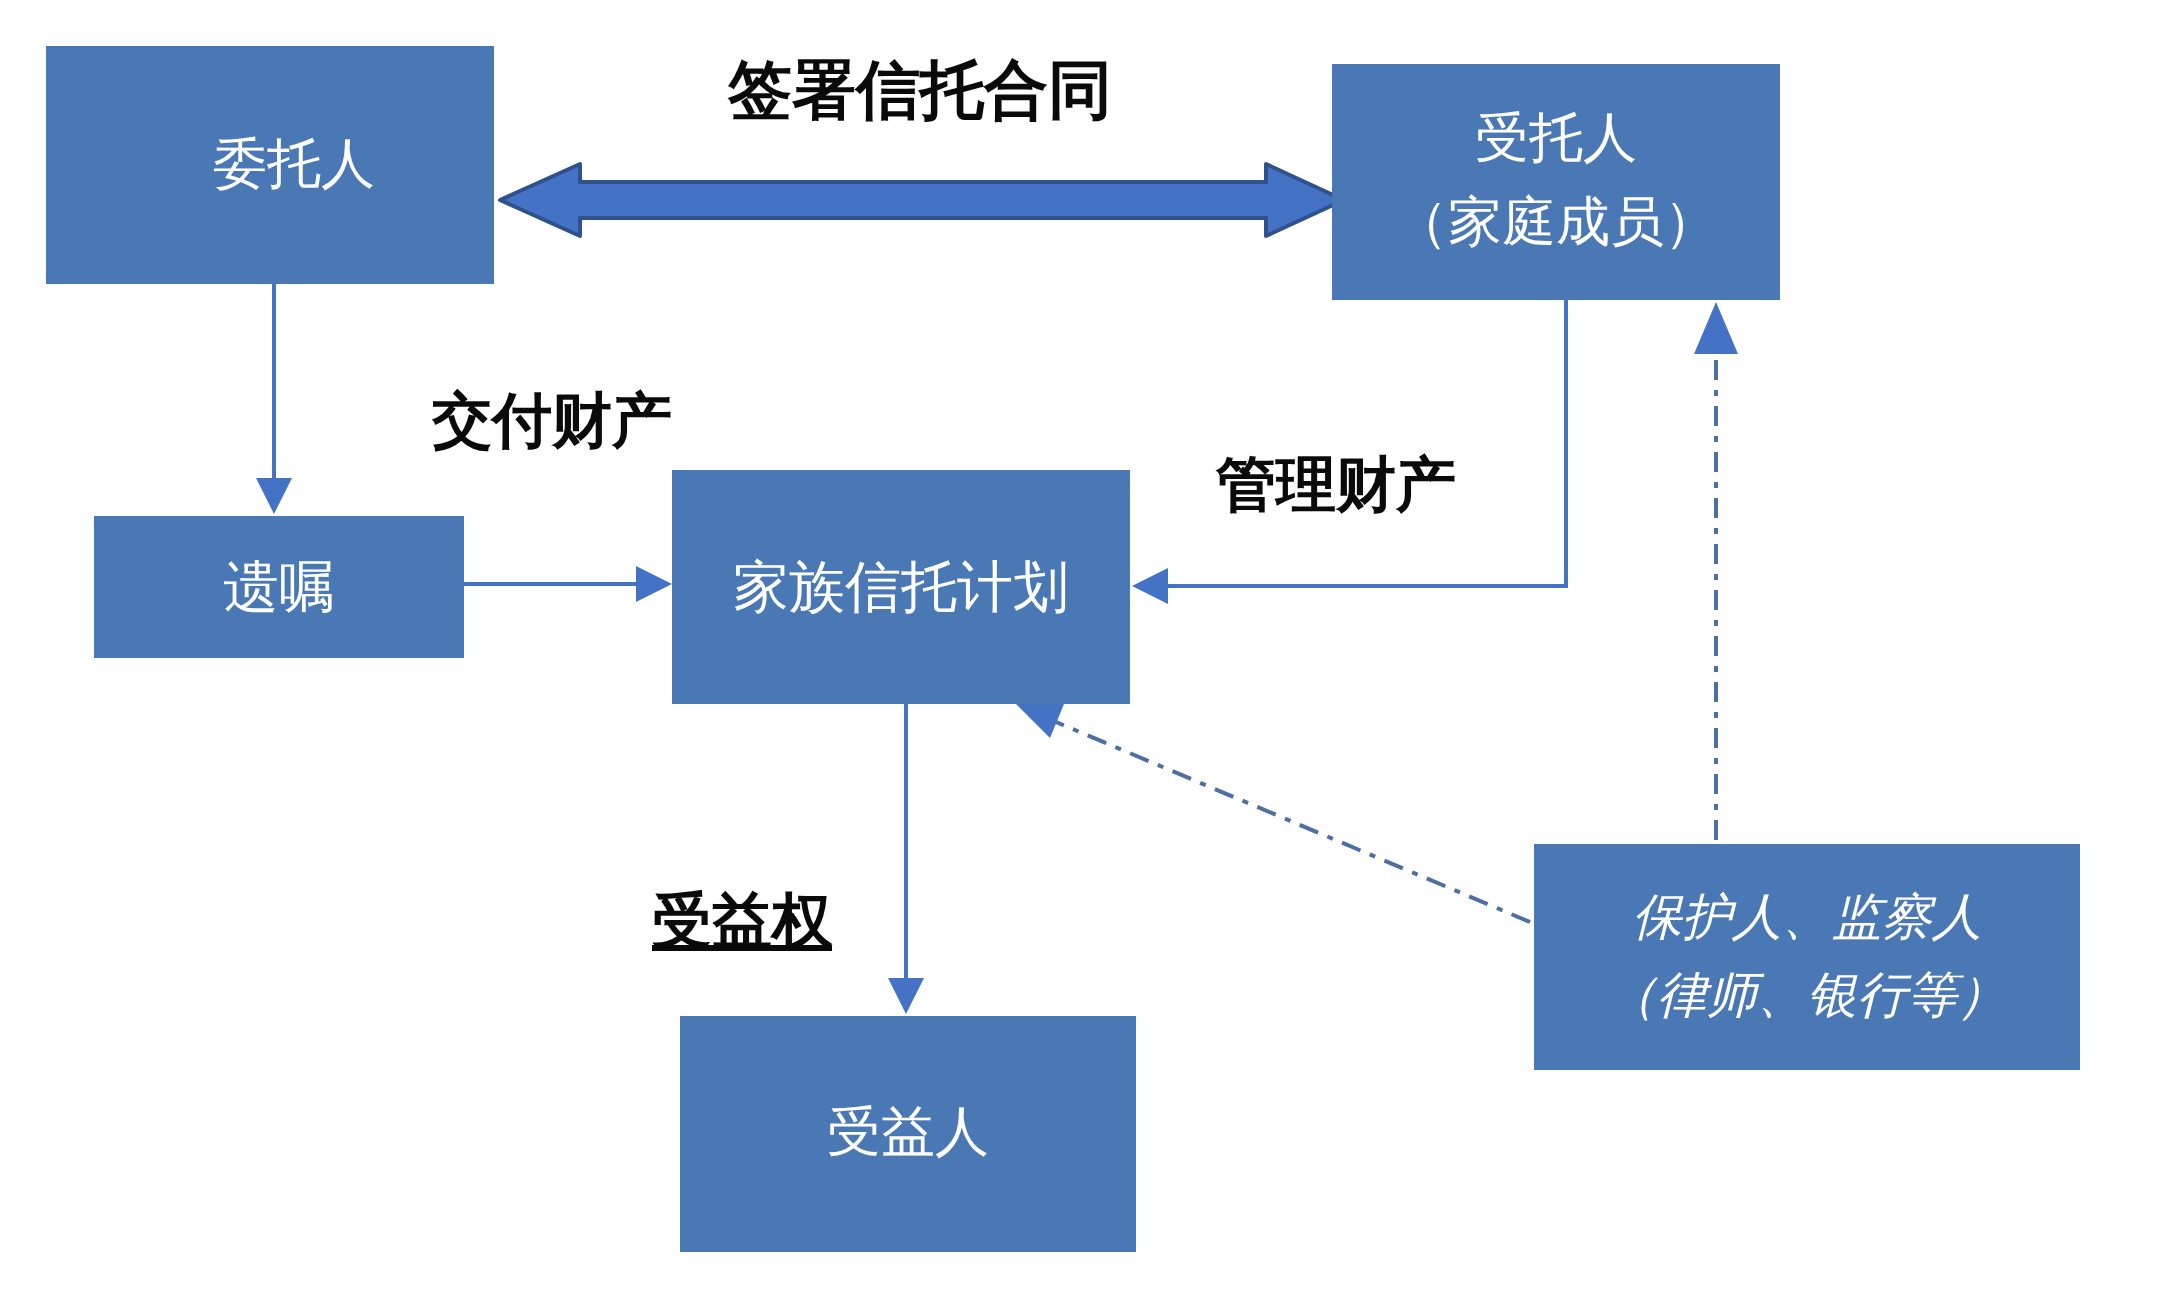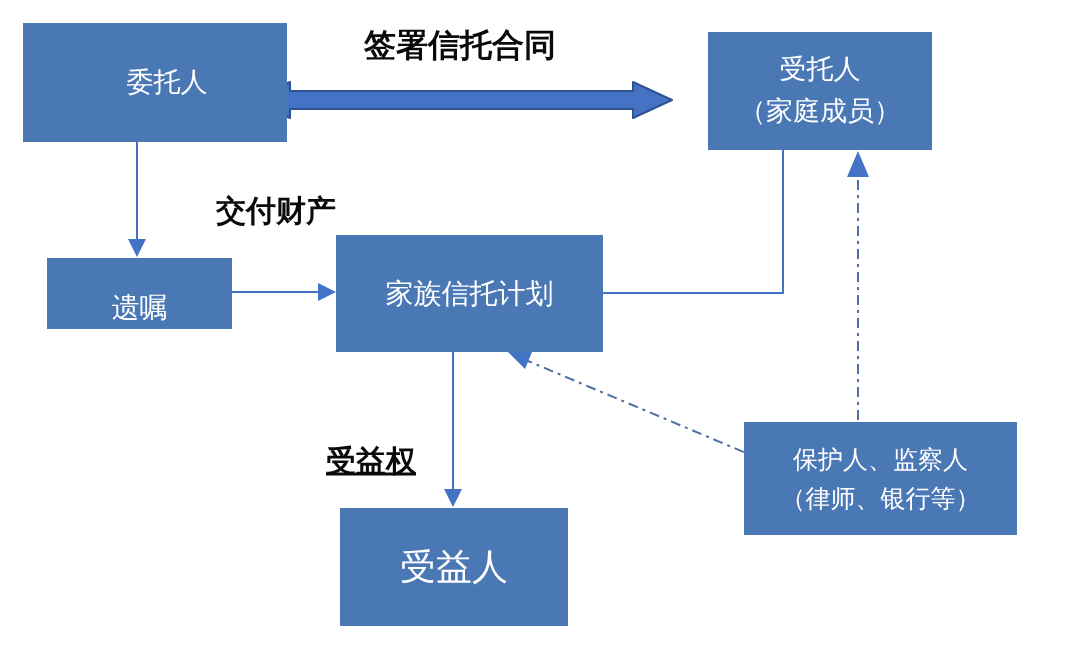--- a/index.html
+++ b/index.html
@@ -48,21 +48,21 @@
     position: absolute;
     transform: translate(-50%, -50%);
     color: var(--label-text);
     font-weight: bold;
     white-space: nowrap;
   }
   .fs-settlor     { font-size: 27px; }
   .fs-trustee     { font-size: 27px; }
   .fs-will        { font-size: 28px; }
   .fs-plan        { font-size: 28px; }
-  .fs-beneficiary { font-size: 36px; }
+  .fs-beneficiary { font-size: 27px; }
   .fs-protector   { font-size: 25px; }
   .fs-label-lg    { font-size: 32px; }
   .fs-label-md    { font-size: 30px; }
 </style>
 </head>
 <body>
 
 <div class="canvas">
 
   <svg class="connectors" viewBox="0 0 1080 650" xmlns="http://www.w3.org/2000/svg">
@@ -93,46 +93,47 @@
       <line x1="858" y1="420" x2="858" y2="178" stroke="var(--dash-arrow)" stroke-width="2" stroke-dasharray="10 5 3 5"></line>
       <polygon points="858,151 847,177 869,177" fill="var(--arrow)"></polygon>
     </g>
 
     <g>
       <line x1="765" y1="461" x2="528" y2="361" stroke="var(--dash-arrow)" stroke-width="2" stroke-dasharray="10 5 3 5"></line>
       <polygon points="508,352 532,352 525,369" fill="var(--arrow)"></polygon>
     </g>
   </svg>
 
-  <div class="node fs-settlor" style="left:23px; top:23px; width:264px; height:119px;padding-left:24px;">
+  <div class="node fs-settlor" style="left:23px; top:23px; width:224px; height:119px;padding-left:24px;">
     <span class="nline">委托人</span>
   </div>
 
-  <div class="node fs-trustee" style="left:666px; top:32px; width:224px; height:118px;margin-left:42px;">
+  <div class="node fs-trustee" style="left:666px; top:32px; width:224px; height:118px;">
     <span class="nline">受托人</span>
     <span class="nline">（家庭成员）</span>
   </div>
 
-  <div class="node fs-will" style="left:47px; top:258px; width:185px; height:71px;justify-content:flex-end;">
+  <div class="node fs-will" style="left:47px; top:258px; width:185px; height:71px;">
     <span class="nline">遗嘱</span>
   </div>
 
-  <div class="node fs-plan" style="left:336px; top:235px; width:267px; height:117px;">
+  <div class="node fs-plan" style="left:336px; top:235px; width:229px; height:117px;">
     <span class="nline">家族信托计划</span>
   </div>
 
   <div class="node fs-beneficiary" style="left:340px; top:508px; width:228px; height:118px;">
     <span class="nline">受益人</span>
   </div>
 
-  <div class="node fs-protector" style="left:744px; top:422px; width:273px; height:113px;">
+  <div class="node fs-protector" style="left:767px; top:422px; width:273px; height:113px;font-style:italic;">
     <span class="nline">保护人、监察人</span>
     <span class="nline">（律师、银行等）</span>
   </div>
 
   <div class="edge-label fs-label-lg" style="left:460px; top:46px;">签署信托合同</div>
 
   <div class="edge-label fs-label-md" style="left:276px; top:211px;font-family:Liberation Serif, serif;">交付财产</div>
 
+  <div class="edge-label fs-label-md" style="left:668px; top:243px;">管理财产</div>
 
   <div class="edge-label fs-label-md" style="left:371px; top:461px;text-decoration:underline;">受益权</div>
 
 </div>
 
 </body></html>

